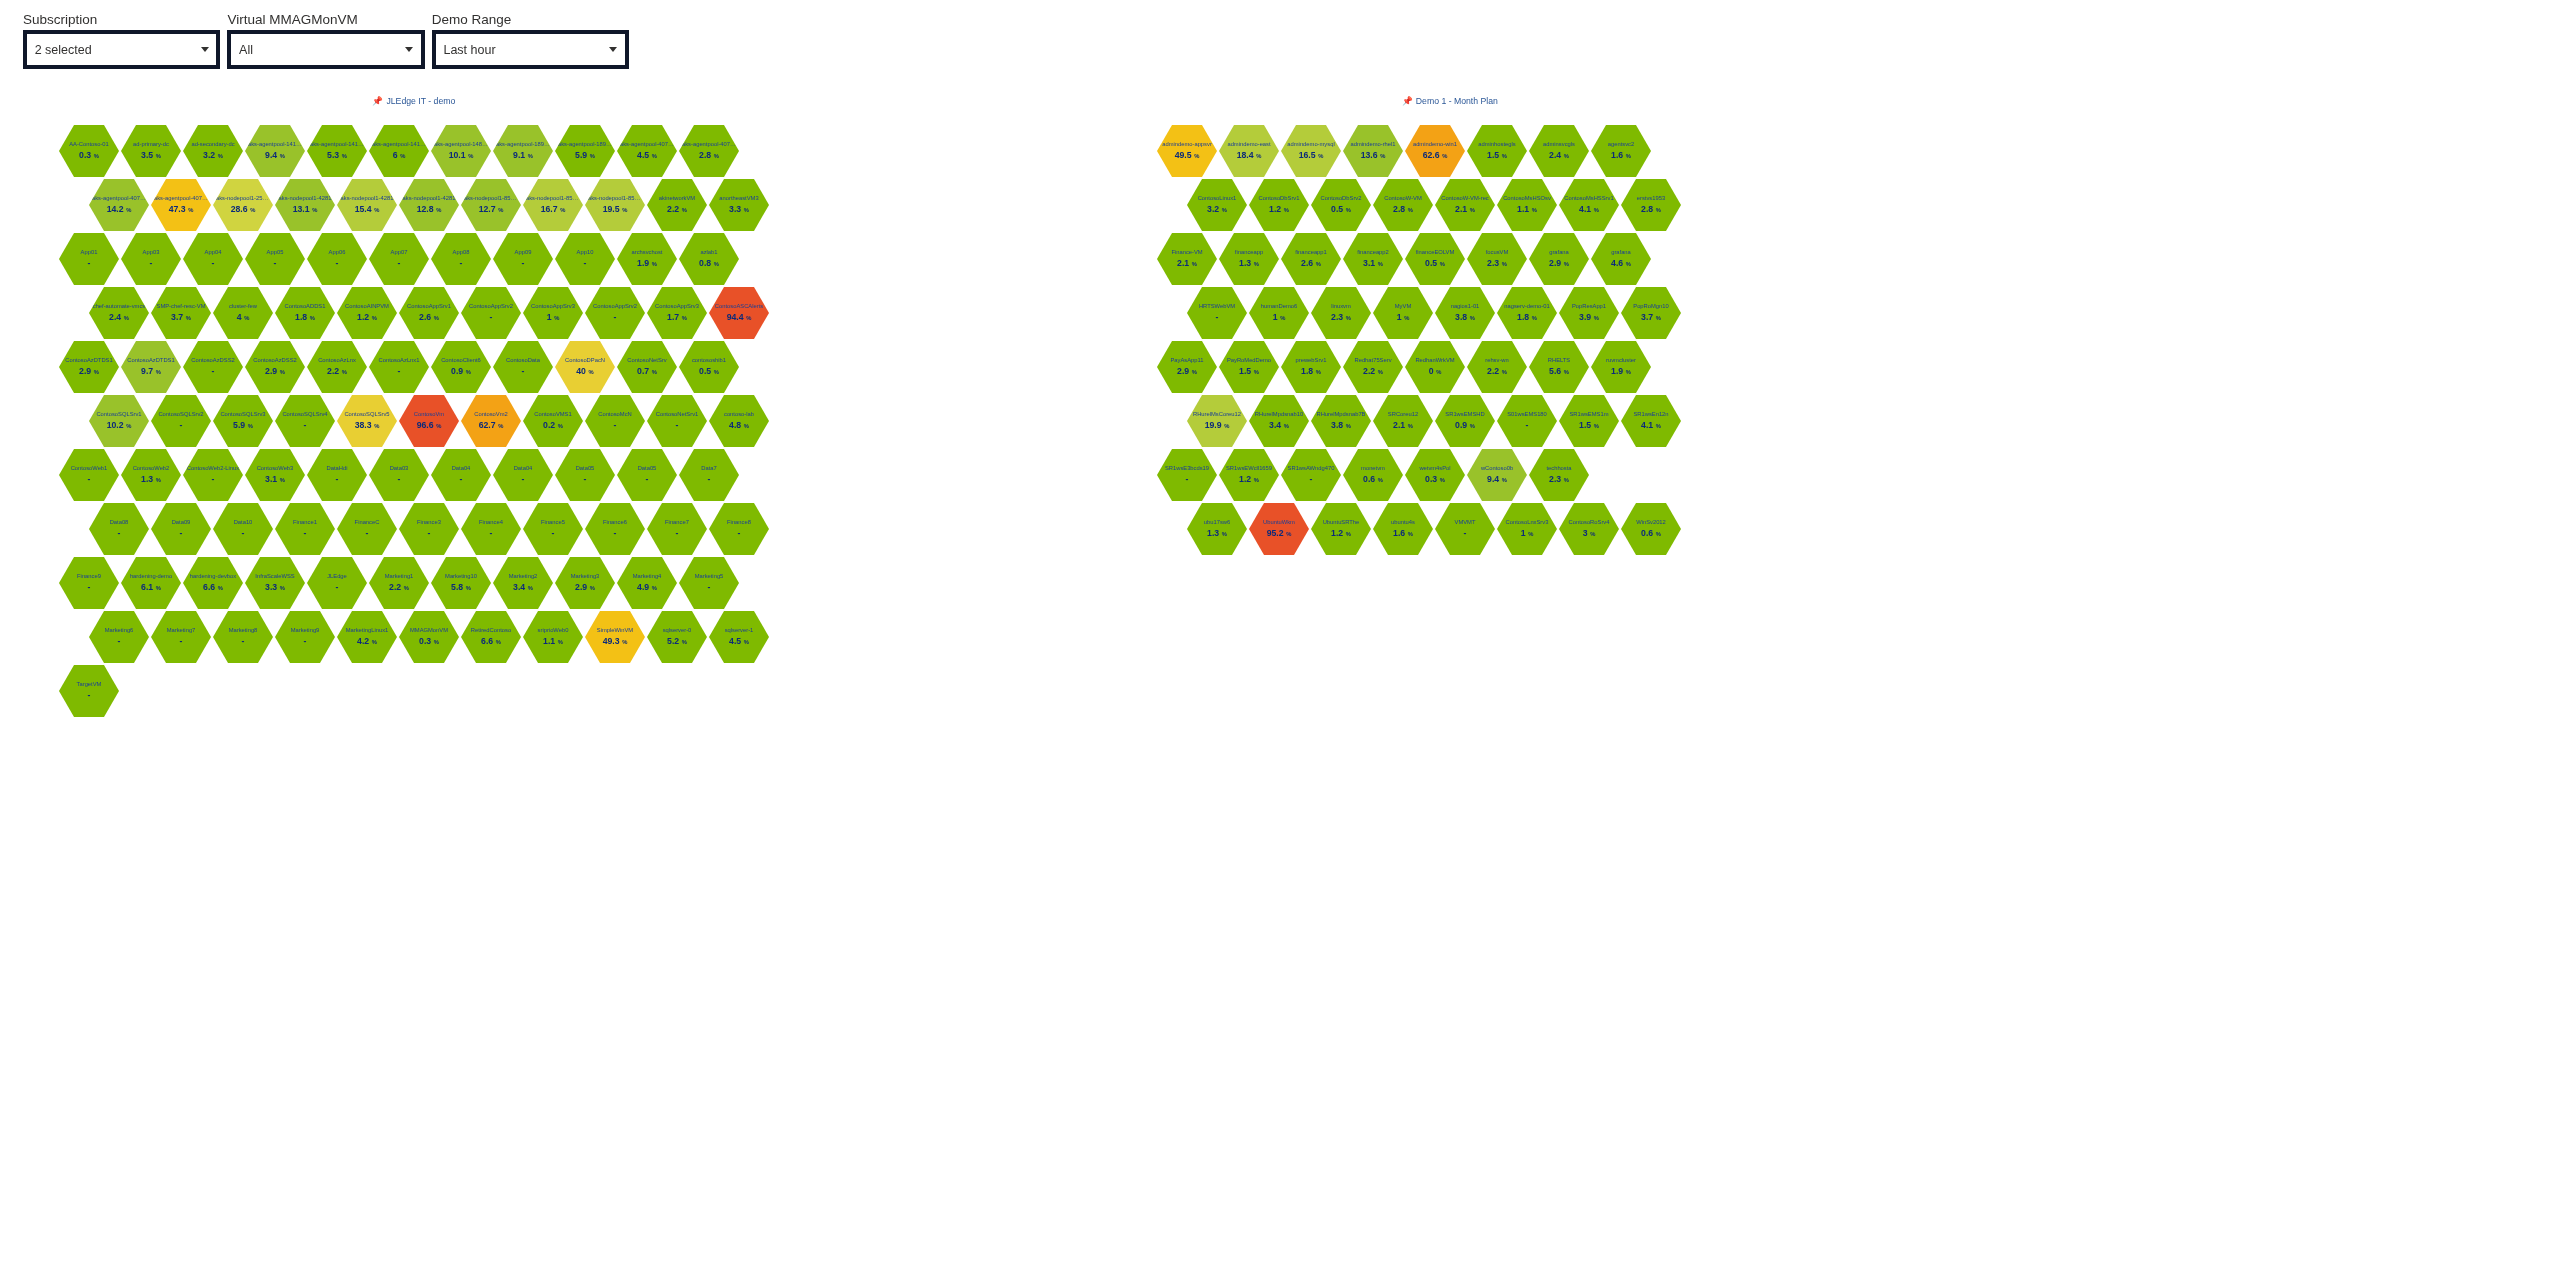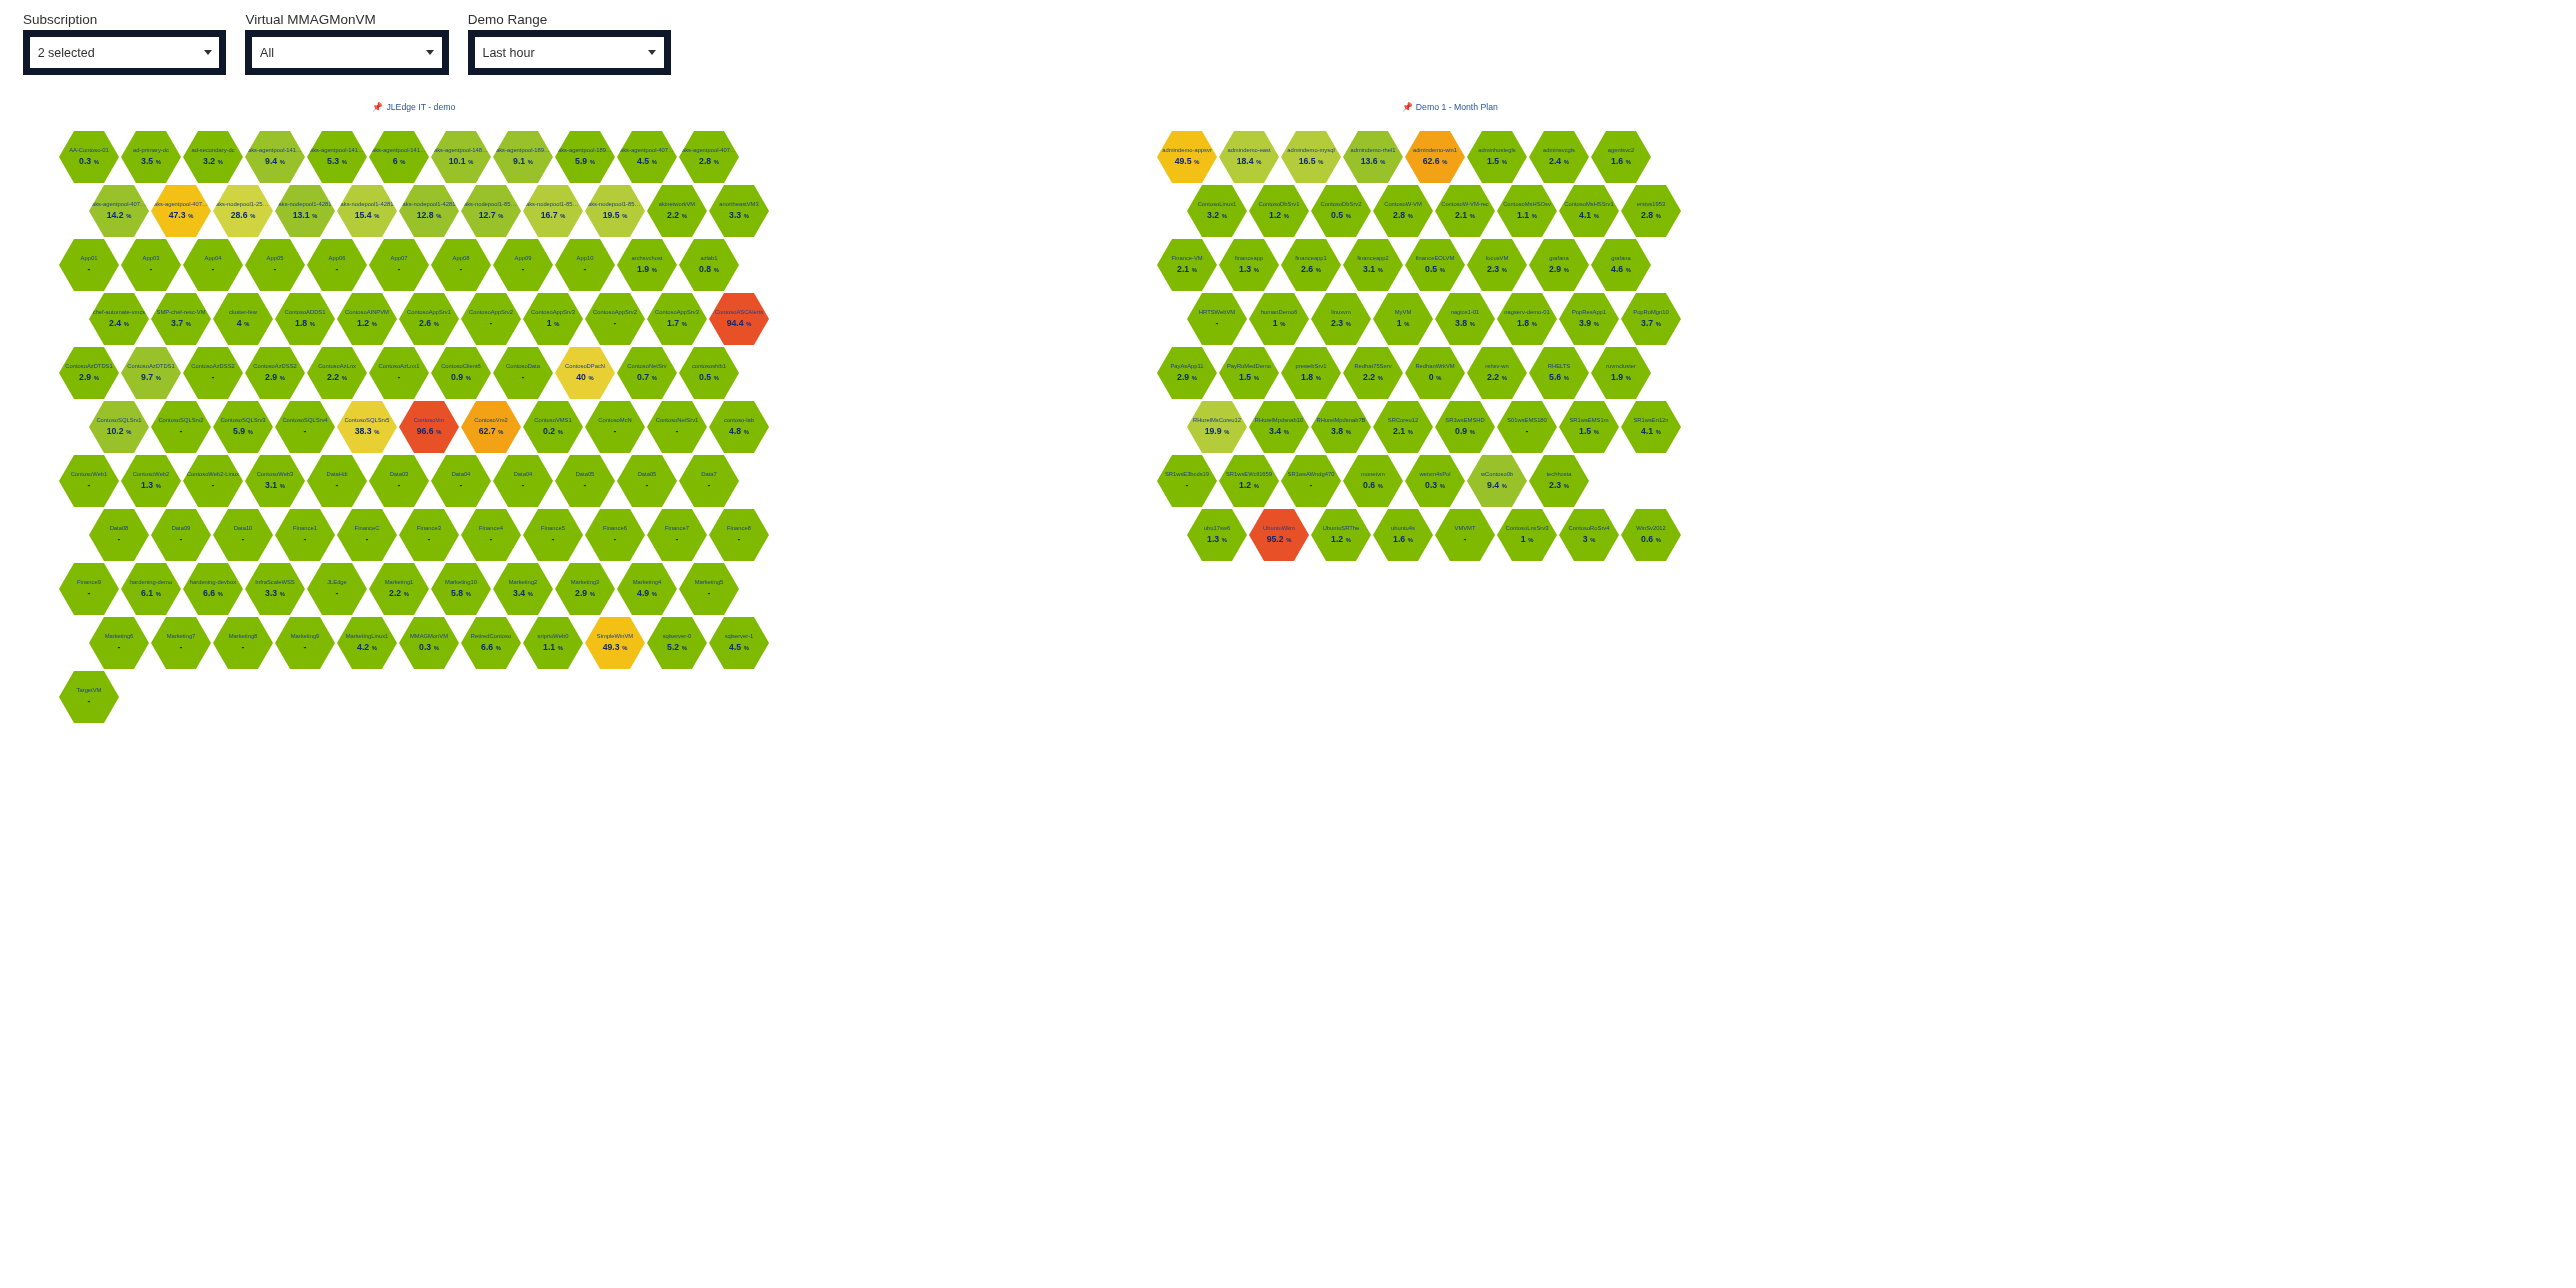--- a/index.html
+++ b/index.html
@@ -1,20 +1,20 @@
 <!DOCTYPE html>
 <html><head>
 <meta charset="utf-8">
 <style>
   html,body{margin:0;padding:0;font-family:"Segoe UI",Arial,sans-serif;font-size:12.5px;color:#323130;background:#fff;}
   .page{padding:11.6px 23px;width:2576px;box-sizing:border-box;}
-  .filters{display:flex;gap:19px;margin-bottom:27px;}
+  .filters{display:flex;gap:7px;margin-bottom:27px;}
   .filter{display:flex;flex-direction:column;}
   .filter-label{font-size:13.5px;margin-bottom:3.9px;}
-  .filter-select{min-width:174px;height:31px;border:7px solid #0f172a;background:#fff;display:flex;align-items:center;justify-content:space-between;padding:0 7.7px;cursor:pointer;text-align:right;}
+  .filter-select{min-width:174px;height:31px;border:4px solid #0f172a;background:#fff;display:flex;align-items:center;justify-content:space-between;padding:0 7.7px;cursor:pointer;text-align:right;}
   .filter-select .txt{font-size:12.5px;}
   .chev{width:0;height:0;border-left:4.8px solid transparent;border-right:4.8px solid transparent;border-top:5.8px solid #323130;}
   h2.section-title{font-size:17.4px;font-weight:600;margin:0 0 67px 0;}
   .clusters{display:flex;gap:386px;padding-left:35px;}
   .cluster{display:flex;flex-direction:column;align-items:center;}
   .cluster-title{font-size:8.7px;color:#2b5797;margin-bottom:17.4px;display:flex;align-items:center;gap:2.9px;}
   .pin{color:#f2ba1f;font-size:8.7px;}
   .grid{position:relative;}
   .row{display:flex;white-space:nowrap;}
   .row.odd{margin-left:30px;} 

